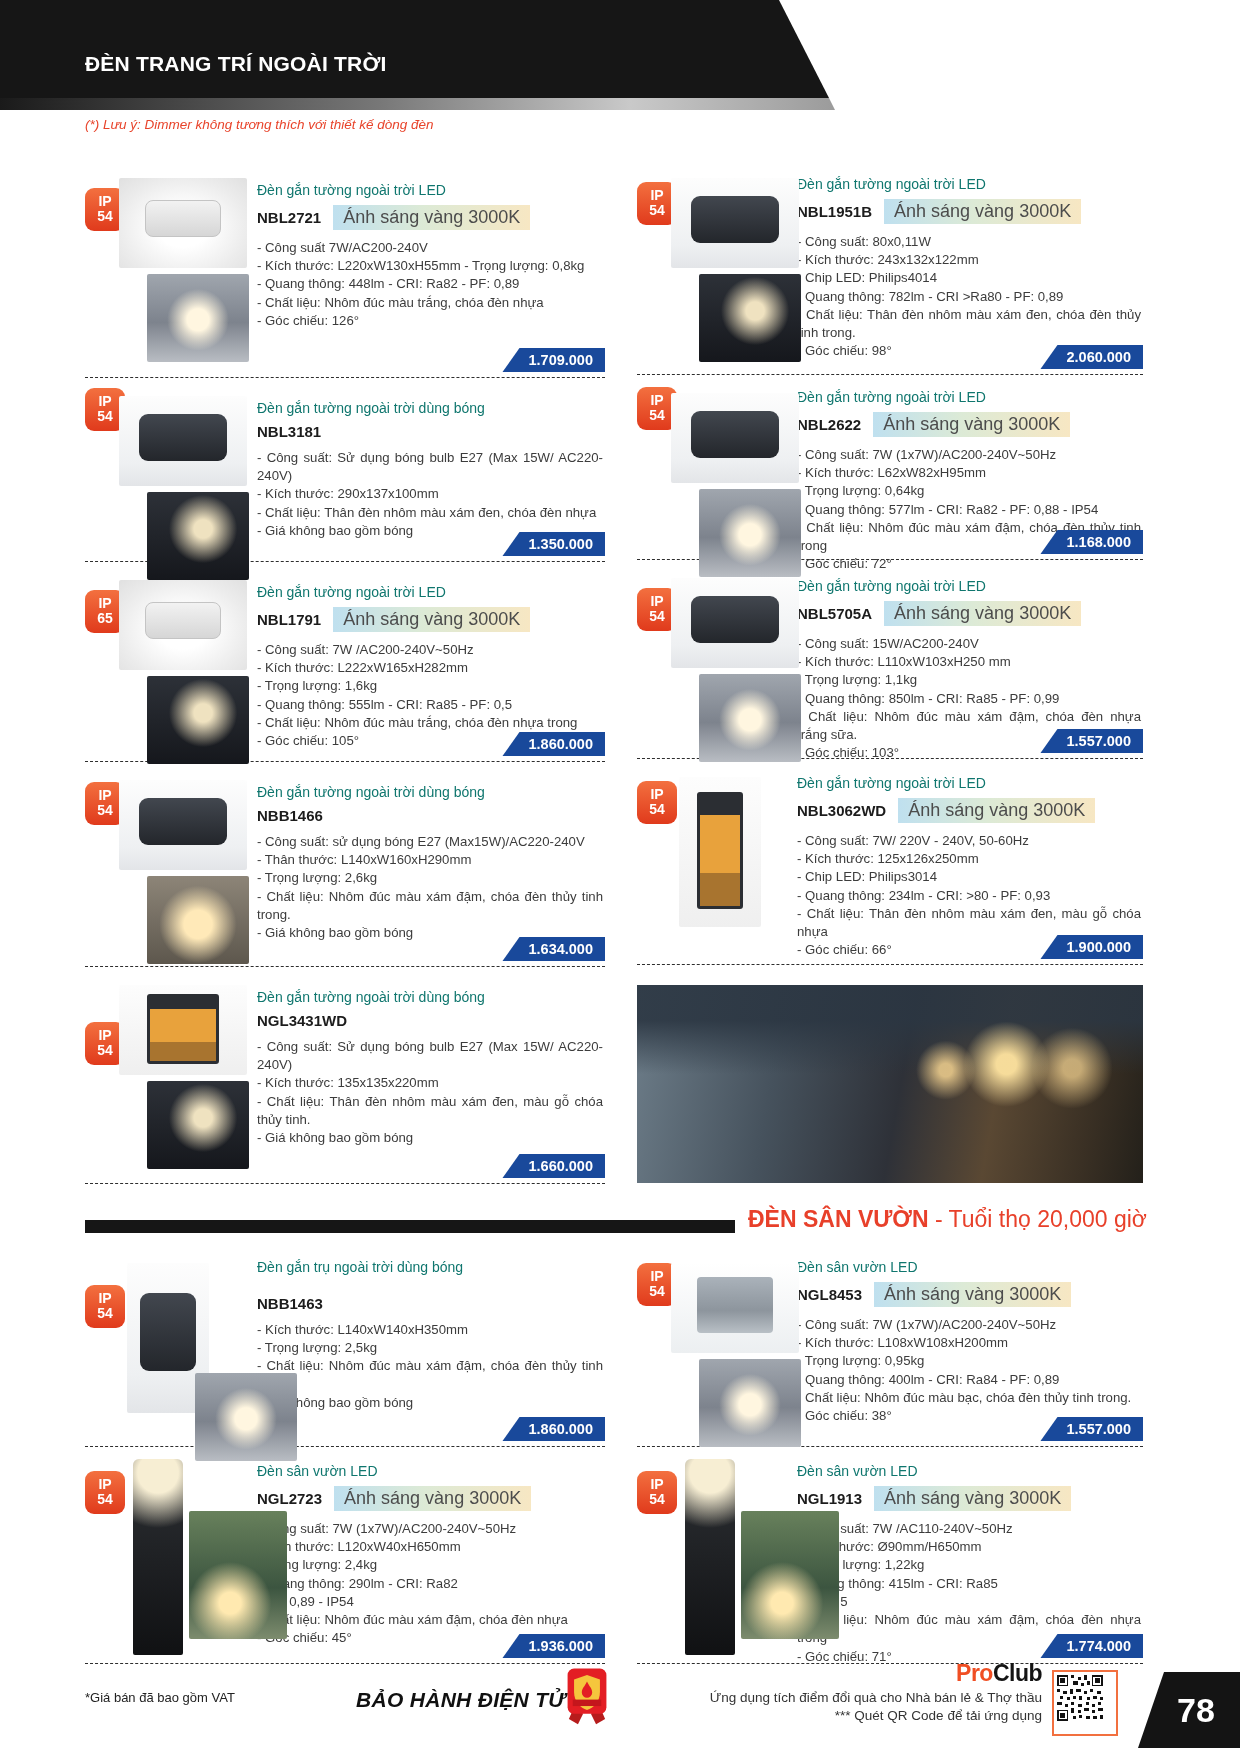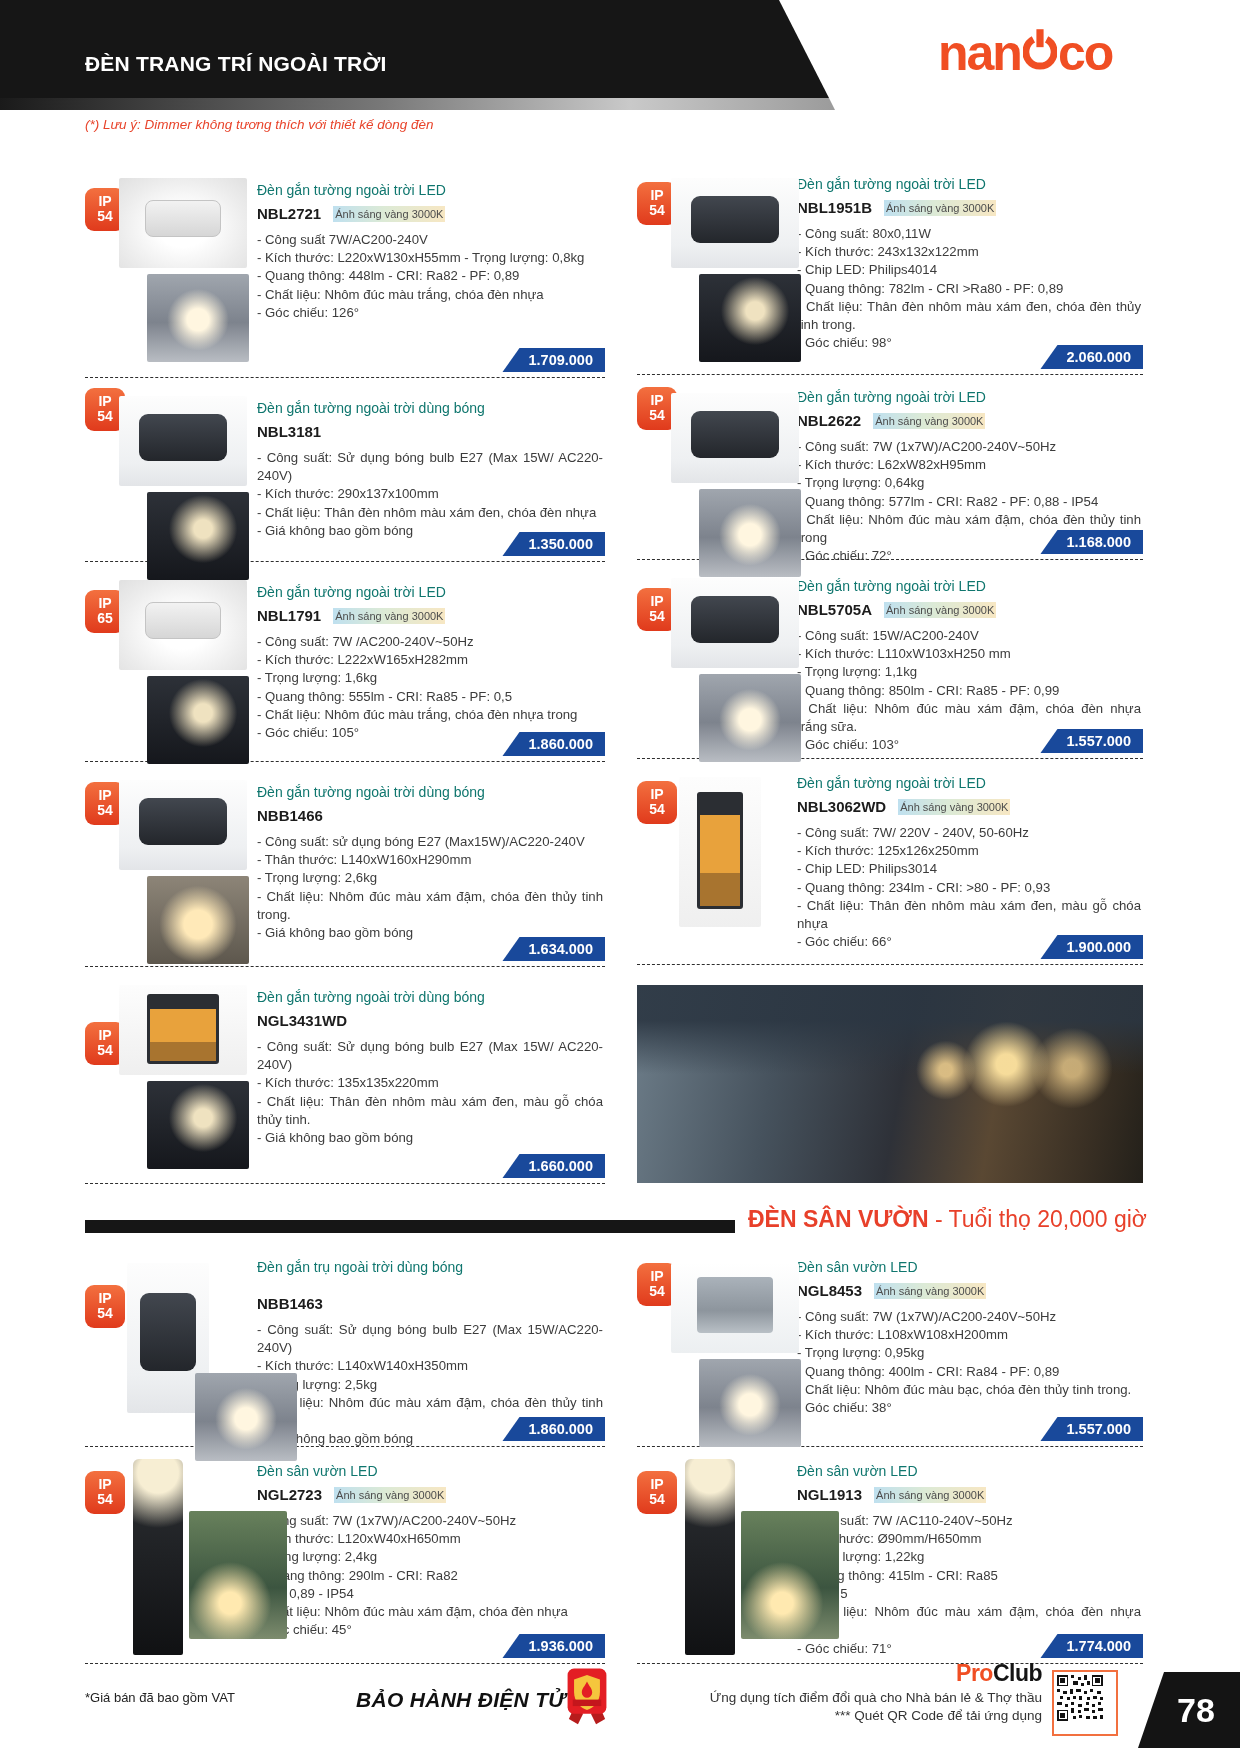--- a/index.html
+++ b/index.html
@@ -28,21 +28,21 @@
   
   .card { position:absolute; box-sizing:border-box; border-bottom:1.6px dashed #2e2e2e; }
   .card.l { left:85px;  width:520px; }
   .card.r { left:637px; width:506px; }
   .text { padding-top:22px; }
   .card.l .text { margin-left:172px; }
   .card.r .text { margin-left:160px; }
   .ptype { font-size:14px; color:#0f766e; margin-bottom:7px; }
   .mrow { display:flex; align-items:center; gap:12px; margin-bottom:9px; }
   .model { font-size:15px; font-weight:bold; color:#1c1c1c; }
-  .lbadge { font-size:11px; color:#4c4c4c; padding:2px 2px;
+  .lbadge { font-size:18px; color:#4c4c4c; padding:2px 10px;
             background:linear-gradient(90deg,#bfe0ef 0%,#dcead6 45%,#f7e7c3 100%); }
   .lbadge:empty { display:none; }
   .specs { font-size:13.2px; color:#3c3c3c; line-height:1.38; text-align:justify; padding-right:2px; }
   .price { position:absolute; right:0; bottom:5px; background:#19499b; color:#fff; font-weight:bold;
            font-size:14.5px; padding:4px 12px 4px 26px;
            clip-path:polygon(17px 0,100% 0,100% 100%,0 100%); }
   .ip { position:absolute; left:0; top:28px; width:40px; height:43px; border-radius:9px;
         background:linear-gradient(180deg,#f3703f,#e03a1c); color:#fff; font-weight:bold;
         font-size:14px; line-height:1.1; text-align:center; padding-top:6px; box-sizing:border-box; }
 
@@ -101,28 +101,20 @@
             display:flex; align-items:center; justify-content:center; padding-left:14px; box-sizing:border-box; }
 </style>
 </head>
 <body>
 
 <div class="page">
 
   <div class="hdr-band"></div>
   <div class="hdr-strip"></div>
   <div class="hdr-title">ĐÈN TRANG TRÍ NGOÀI TRỜI</div>
-  <div class="brand">
-    <span>nan</span>
-    <span><svg width="34" height="44" viewBox="0 0 36 44">
-      <path d="M11 10.8 A15 15 0 1 0 25 10.8" fill="none" stroke="#f04e23" stroke-width="7.4"></path>
-      <rect x="14.2" y="0" width="7.6" height="19" fill="#f04e23"></rect>
-    </svg></span>
-    <span>co</span>
-  </div>
   <div class="note">(*) Lưu ý: Dimmer không tương thích với thiết kế dòng đèn</div>
 
 
   <div class="card l" style="top:160px;height:218px">
     <div class="ip">
         <div>IP</div>
         <div>54</div>
       </div>
     <div class="photo a ph-light"></div>
     <div class="photo b ph-grey"></div>
@@ -248,21 +240,20 @@
     <div class="tallA">
         <div class="photo a ph-darkprod"></div>
       </div>
     <div class="photo b ph-grey" style="top:128px;left:110px"></div>
     <div class="text" style="padding-top:14px">
       <div class="ptype" style="margin-bottom:20px">Đèn gắn trụ ngoài trời dùng bóng</div>
       <div class="mrow">
           <span class="model">NBB1463</span>
         </div>
       <div class="specs">
-        <div>- Công suất: Sử dụng bóng bulb E27 (Max 15W/AC220-240V)</div>
         <div>- Kích thước: L140xW140xH350mm</div>
         <div>- Trọng lượng: 2,5kg</div>
         <div>- Chất liệu: Nhôm đúc màu xám đậm, chóa đèn thủy tinh trong</div>
         <div>- Giá không bao gồm bóng</div>
       </div>
     </div>
     <div class="price">1.860.000</div>
   </div>
 
   <div class="card l boll" style="top:1447px;height:217px">

